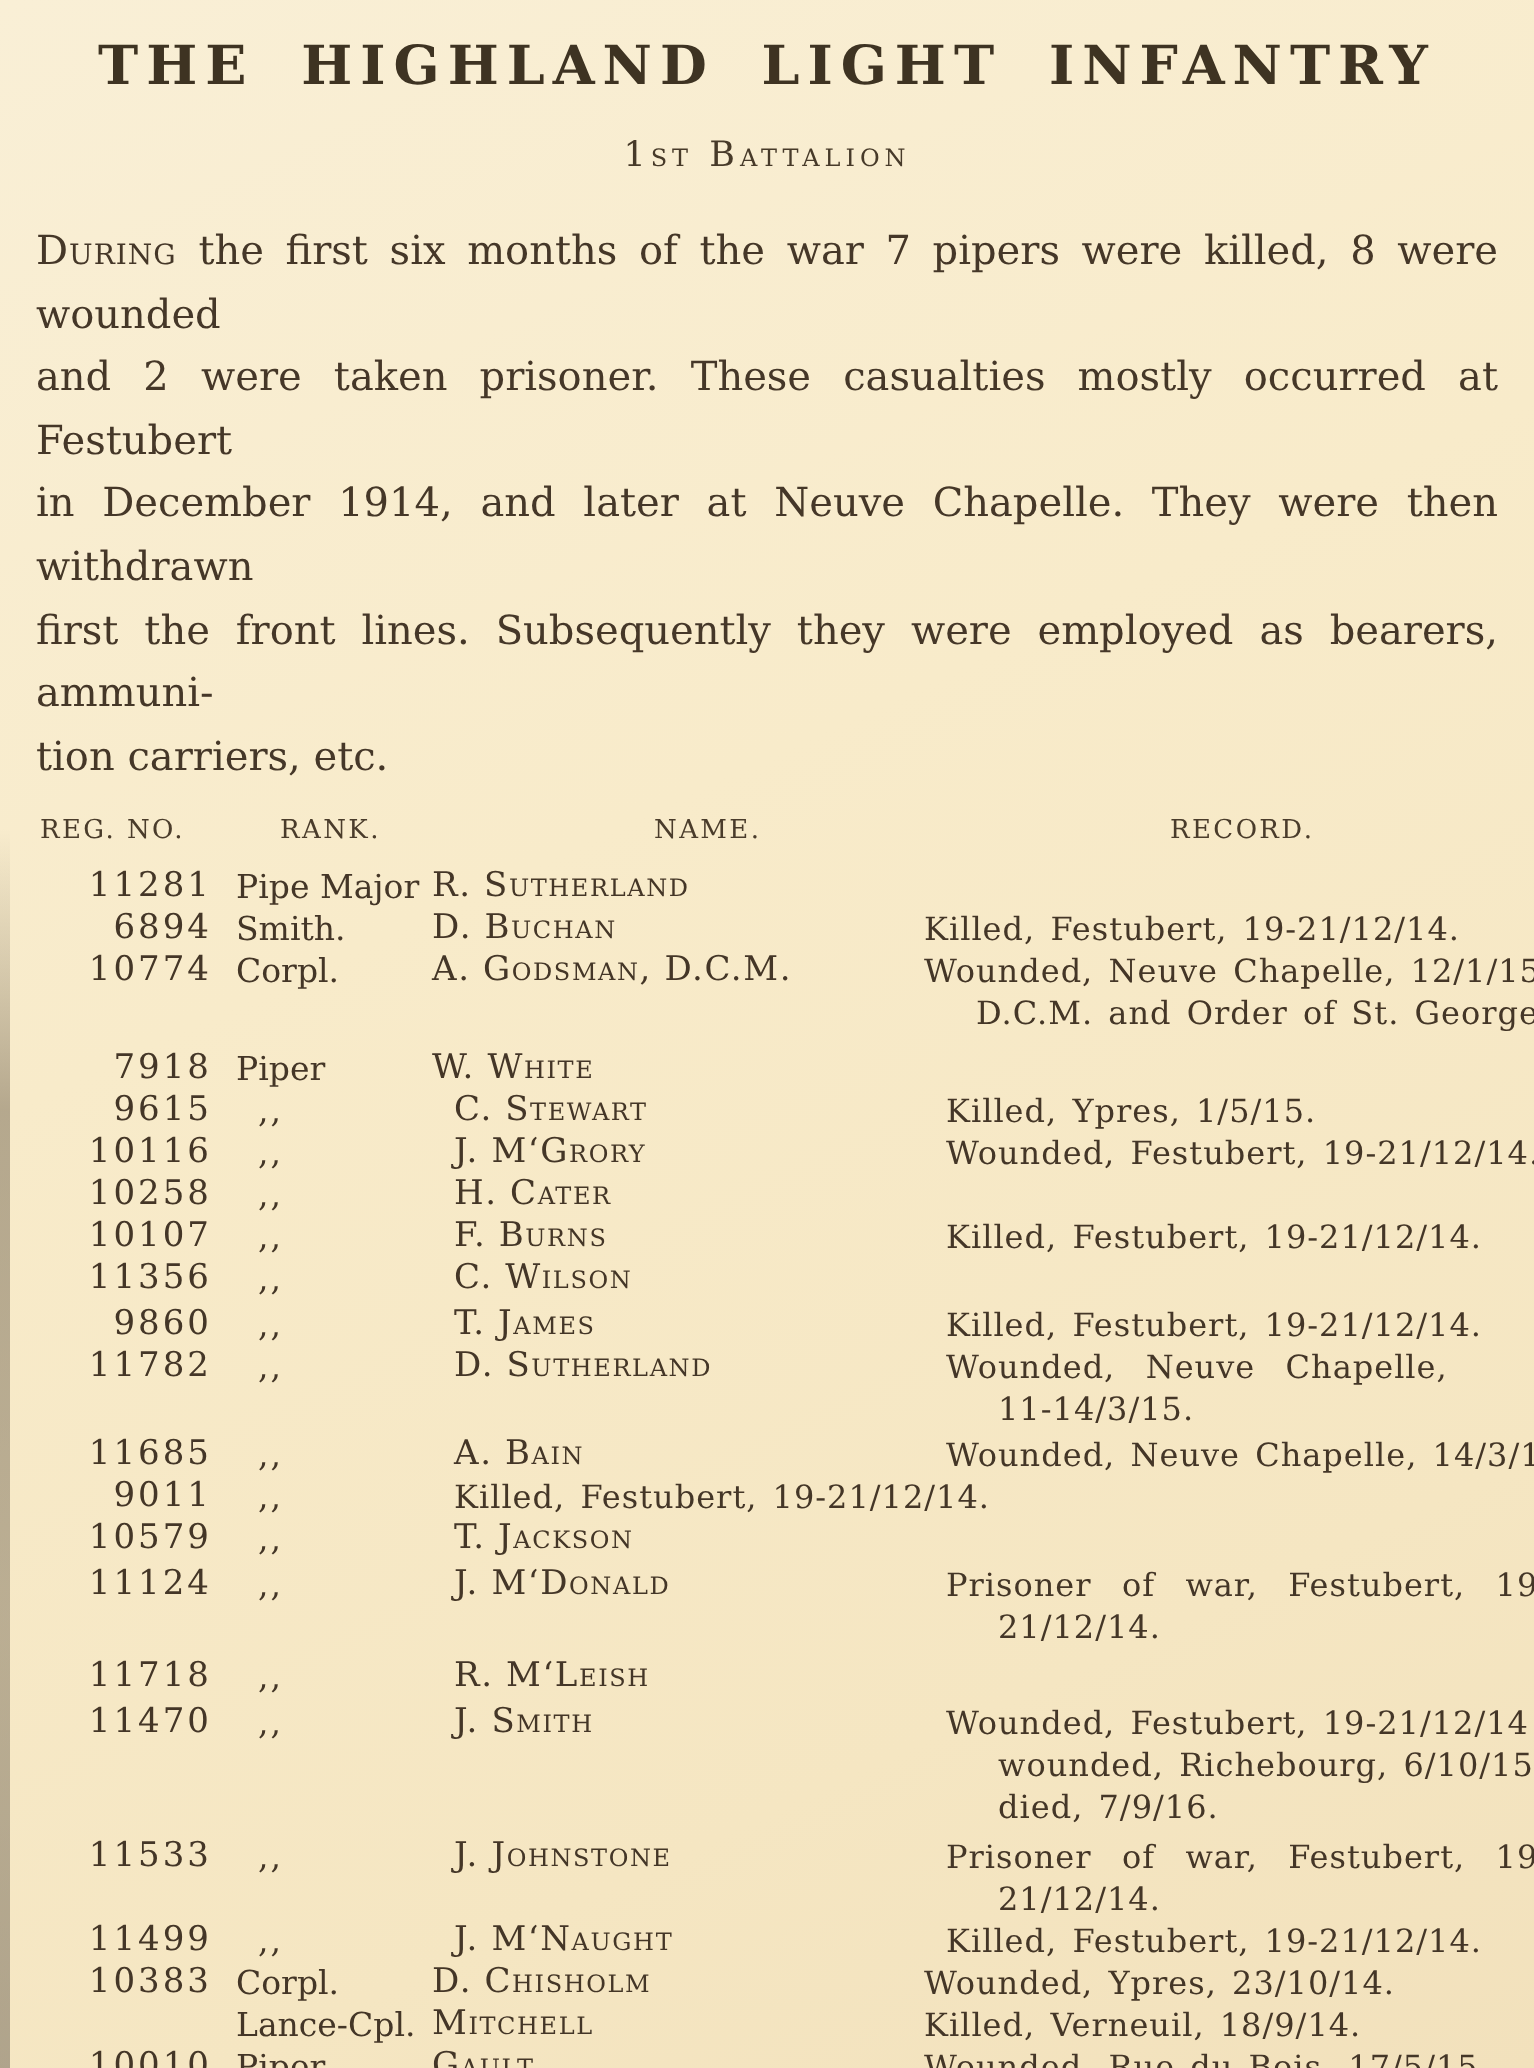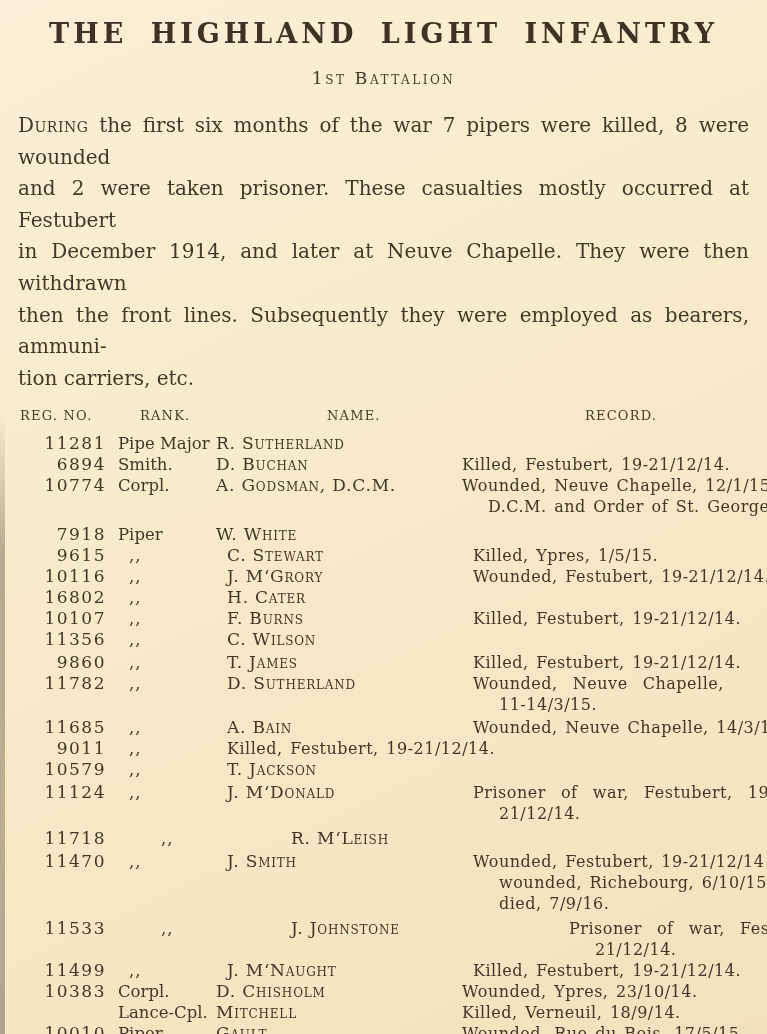--- a/index.html
+++ b/index.html
@@ -41,21 +41,21 @@
   .row{display:flex;align-items:flex-start;font-size:16.5px;line-height:21px;}
   .cell{flex:none;}
   .reg{width:106px;text-align:right;font-size:17px;letter-spacing:1.5px;}
   .rank{margin-left:12px;width:98px;}
   .rank.ditto{padding-left:11px;letter-spacing:1px;}
   .name{width:246px;font-variant:small-caps;font-size:17px;letter-spacing:0.8px;}
   .record{flex:1;min-width:0;font-size:16px;letter-spacing:0.5px;word-spacing:2px;}
   .rec-line{white-space:pre;}
   .rec-line.cont{padding-left:26px;}
   .spacer-xs{margin-top:2px;}
-  .spacer-sm{margin-top:4px;gap:32px;}
+  .spacer-sm{margin-top:4px;}
   .spacer-lg{margin-top:7px;}
 
   .scan-left-shadow{
     position:absolute;left:0;top:395px;bottom:0;width:5px;pointer-events:none;
     background:linear-gradient(to bottom,
       rgba(115,102,82,0) 0%,
       rgba(115,102,82,0.50) 22%,
       rgba(104,93,76,0.42) 62%,
       rgba(128,118,102,0.60) 100%);
   }
@@ -65,21 +65,21 @@
 
 <div class="page">
 
   <h1 class="title">THE HIGHLAND LIGHT INFANTRY</h1>
   <h2 class="subtitle">1st Battalion</h2>
 
   <div class="intro">
     <div class="iline"><span class="lead">During</span> <span>the first six months of the war 7 pipers were killed, 8 were wounded</span></div>
     <div class="iline">and 2 were taken prisoner.  These casualties mostly occurred at Festubert</div>
     <div class="iline">in December 1914, and later at Neuve Chapelle.  They were then withdrawn</div>
-    <div class="iline">then the front lines.  Subsequently they were employed as bearers, ammuni-</div>
+    <div class="iline">first the front lines.  Subsequently they were employed as bearers, ammuni-</div>
     <div class="iline last">tion carriers, etc.</div>
   </div>
 
   <div class="thead">
     <span class="th-reg">REG. NO.</span>
     <span class="th-rank">RANK.</span>
     <span class="th-name">NAME.</span>
     <span class="th-record">RECORD.</span>
   </div>
 
@@ -129,21 +129,21 @@
   <div class="row">
     <div class="cell reg">10116</div>
     <div class="cell rank ditto">,,</div>
     <div class="cell name">J. M‘Grory</div>
     <div class="cell record">
           <div class="rec-line">Wounded, Festubert, 19-21/12/14.</div>
         </div>
   </div>
 
   <div class="row">
-    <div class="cell reg">16802</div>
+    <div class="cell reg">10258</div>
     <div class="cell rank ditto">,,</div>
     <div class="cell name">H. Cater</div>
     <div class="cell record"></div>
   </div>
 
   <div class="row">
     <div class="cell reg">10107</div>
     <div class="cell rank ditto">,,</div>
     <div class="cell name">F. Burns</div>
     <div class="cell record">

